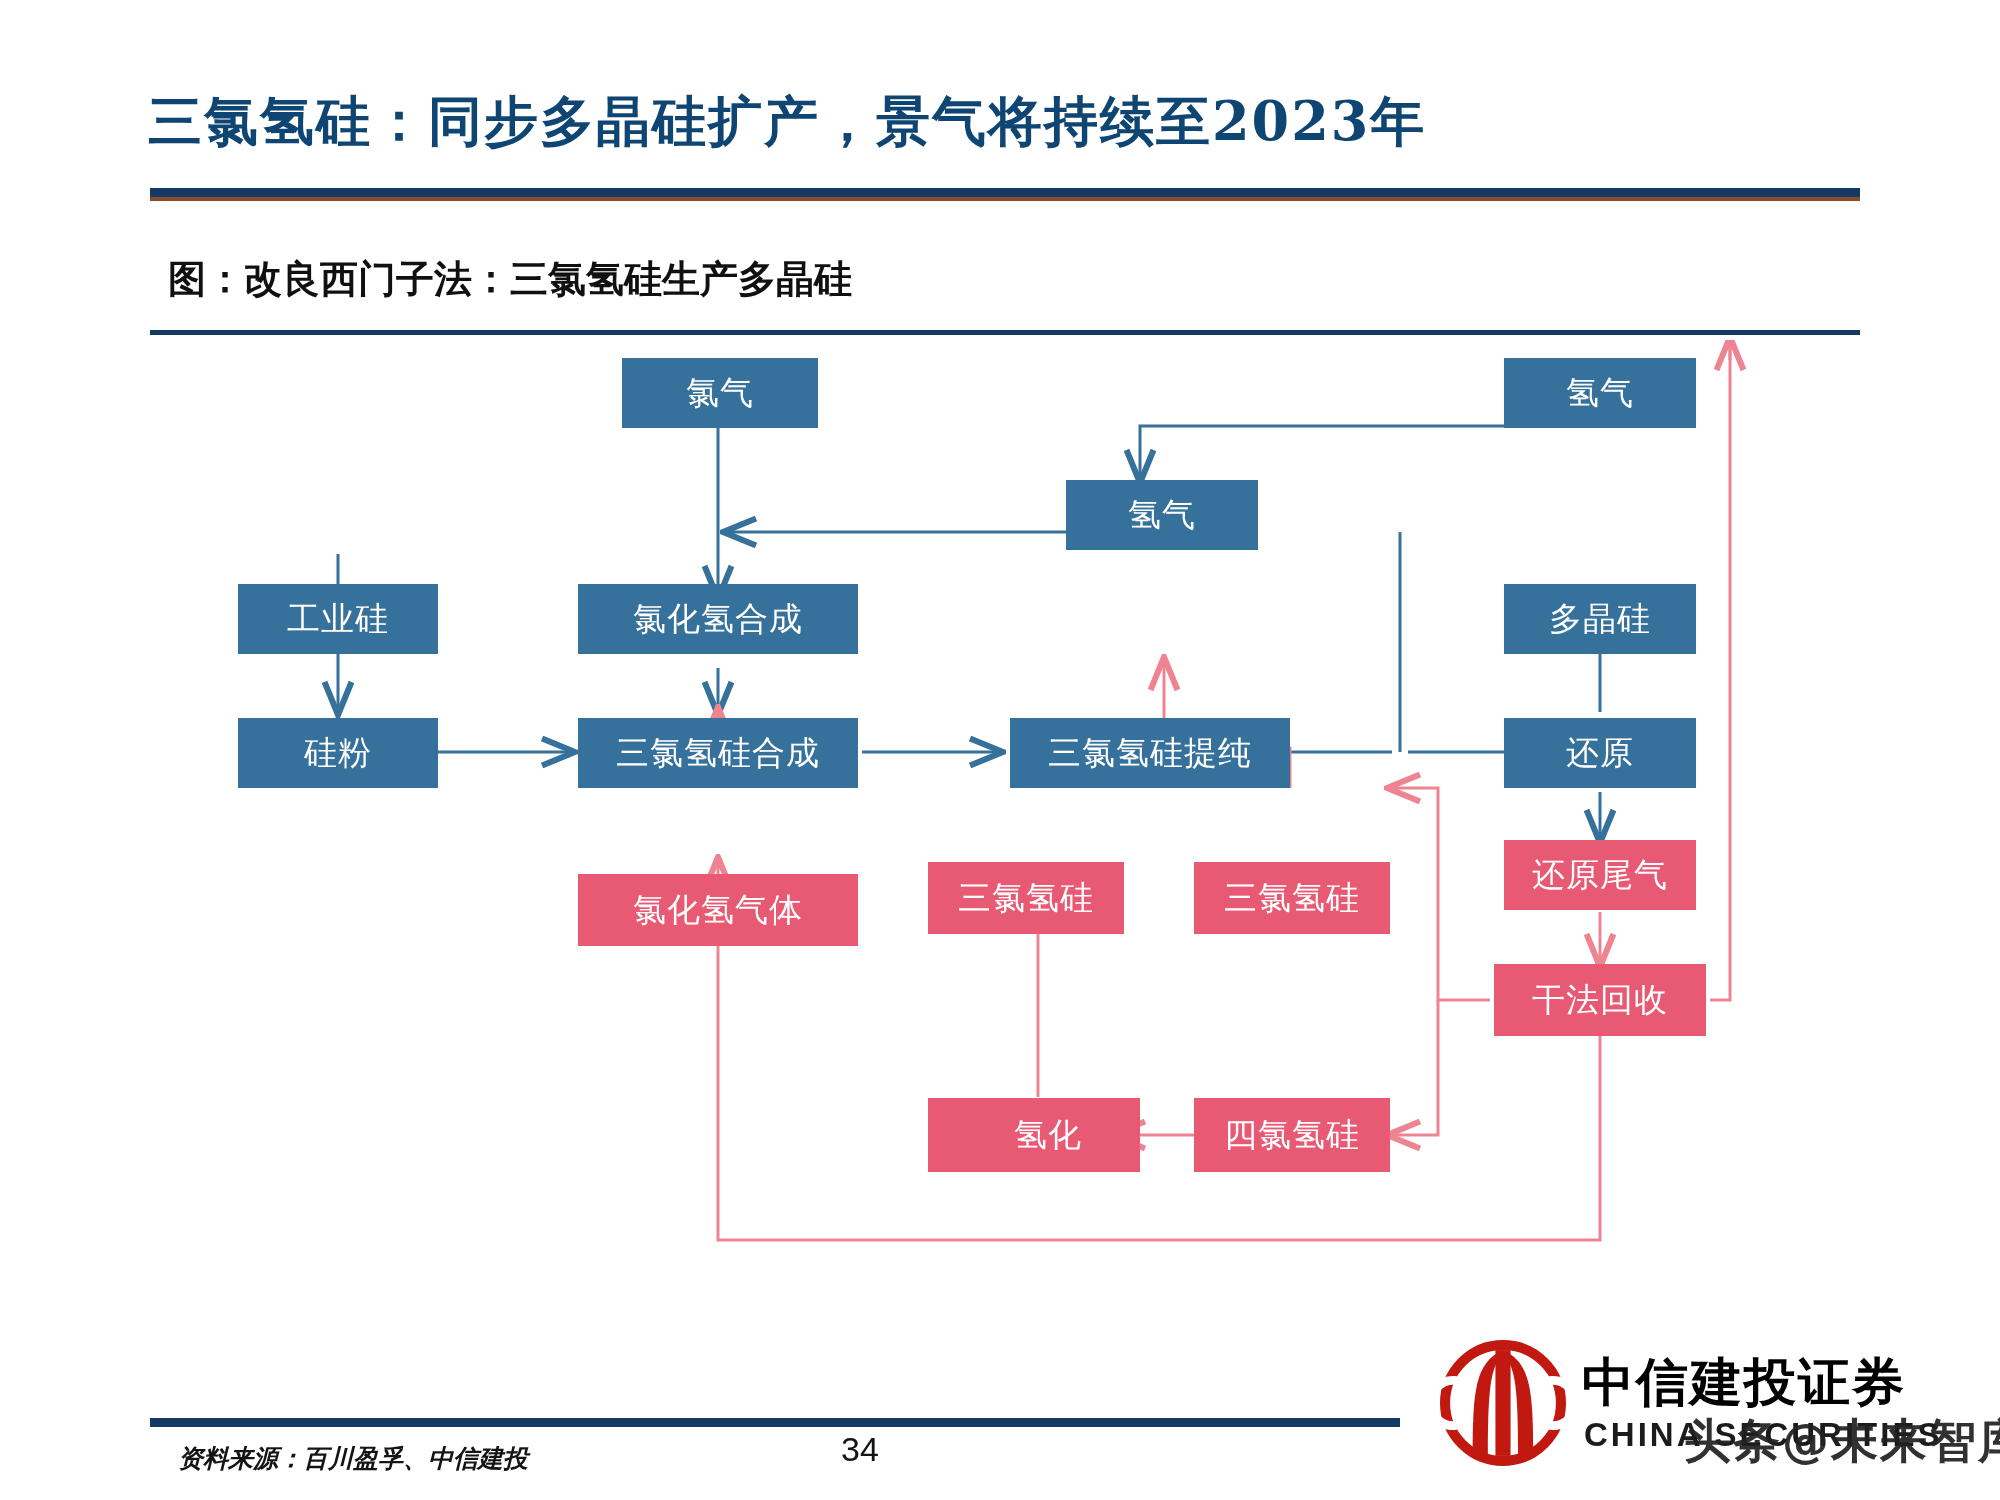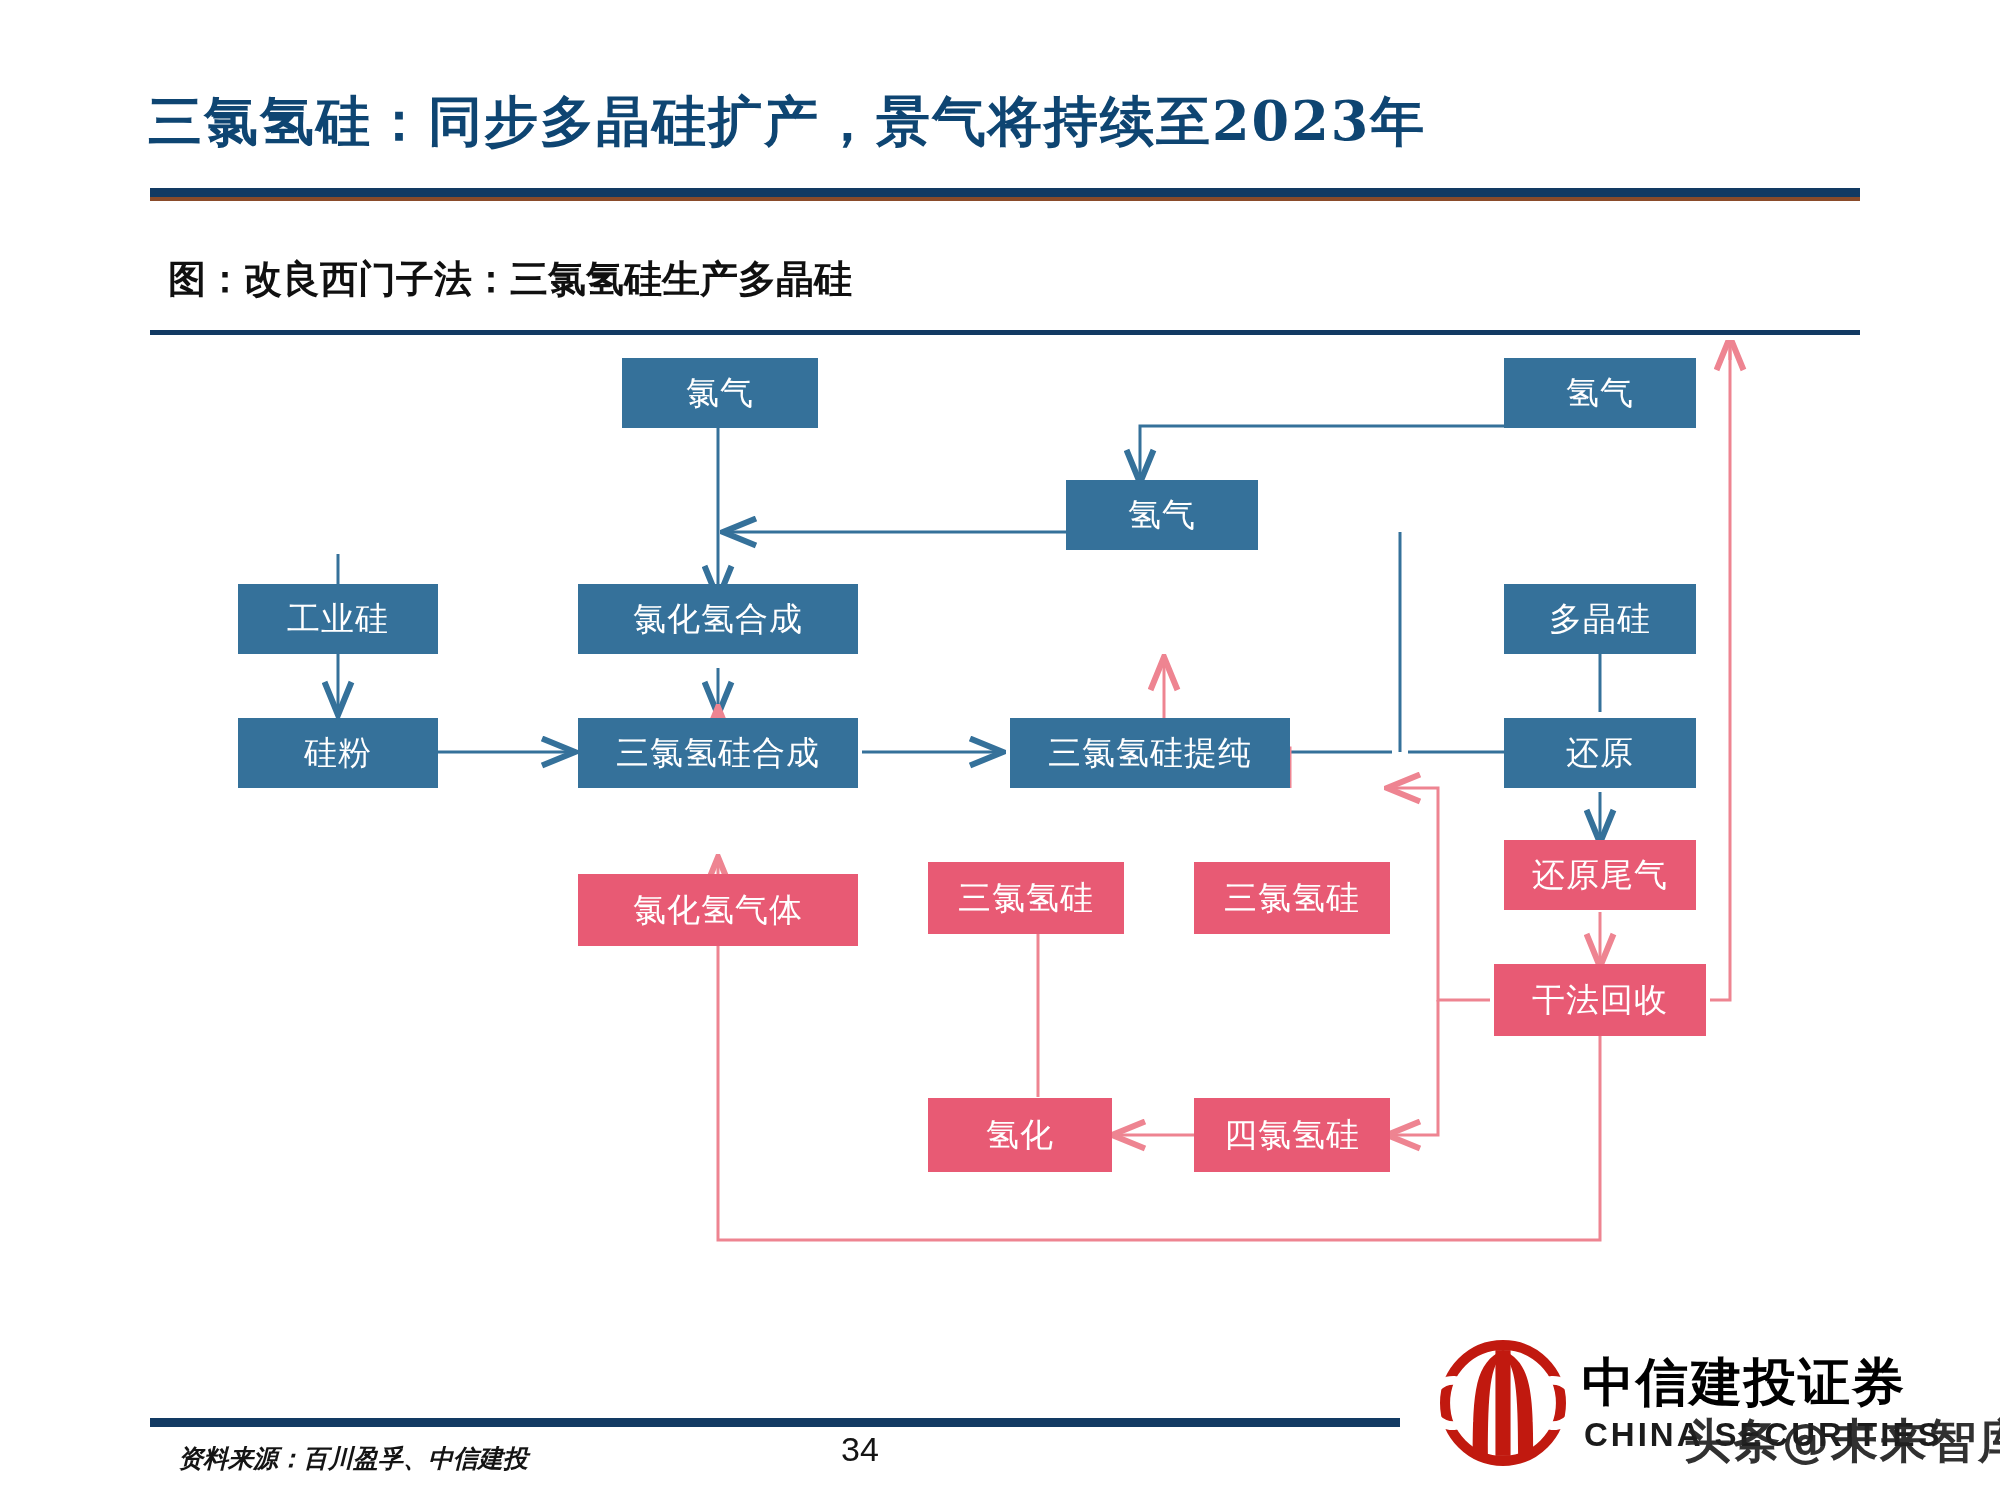--- a/index.html
+++ b/index.html
@@ -151,21 +151,21 @@
   <div class="node blue" style="left:1504px;top:244px;width:192px;height:70px;">多晶硅</div>
   <div class="node blue" style="left:238px;top:378px;width:200px;height:70px;">硅粉</div>
   <div class="node blue" style="left:578px;top:378px;width:280px;height:70px;">三氯氢硅合成</div>
   <div class="node blue" style="left:1010px;top:378px;width:280px;height:70px;">三氯氢硅提纯</div>
   <div class="node blue" style="left:1504px;top:378px;width:192px;height:70px;">还原</div>
   <div class="node pink" style="left:1504px;top:500px;width:192px;height:70px;">还原尾气</div>
   <div class="node pink" style="left:578px;top:522px;width:280px;height:72px;margin-top:12px;">氯化氢气体</div>
   <div class="node pink" style="left:928px;top:522px;width:196px;height:72px;">三氯氢硅</div>
   <div class="node pink" style="left:1194px;top:522px;width:196px;height:72px;">三氯氢硅</div>
   <div class="node pink" style="left:1494px;top:624px;width:212px;height:72px;">干法回收</div>
-  <div class="node pink" style="left:928px;top:758px;width:184px;height:74px;">氢化</div>
+  <div class="node pink" style="left:928px;top:758px;width:184px;height:74px;padding-left:28px;">氢化</div>
   <div class="node pink" style="left:1194px;top:758px;width:196px;height:74px;">四氯氢硅</div>
 </div>
 
 <div id="footer-rule"></div>
 <div id="source-note">资料来源：百川盈孚、中信建投</div>
 <div id="page-number">34</div>
 
 <div id="logo-block">
   <svg id="logo-mark" viewBox="0 0 100 100" xmlns="http://www.w3.org/2000/svg">
     <circle cx="50" cy="50" r="46" fill="none" stroke="#C1190F" stroke-width="8"></circle>

